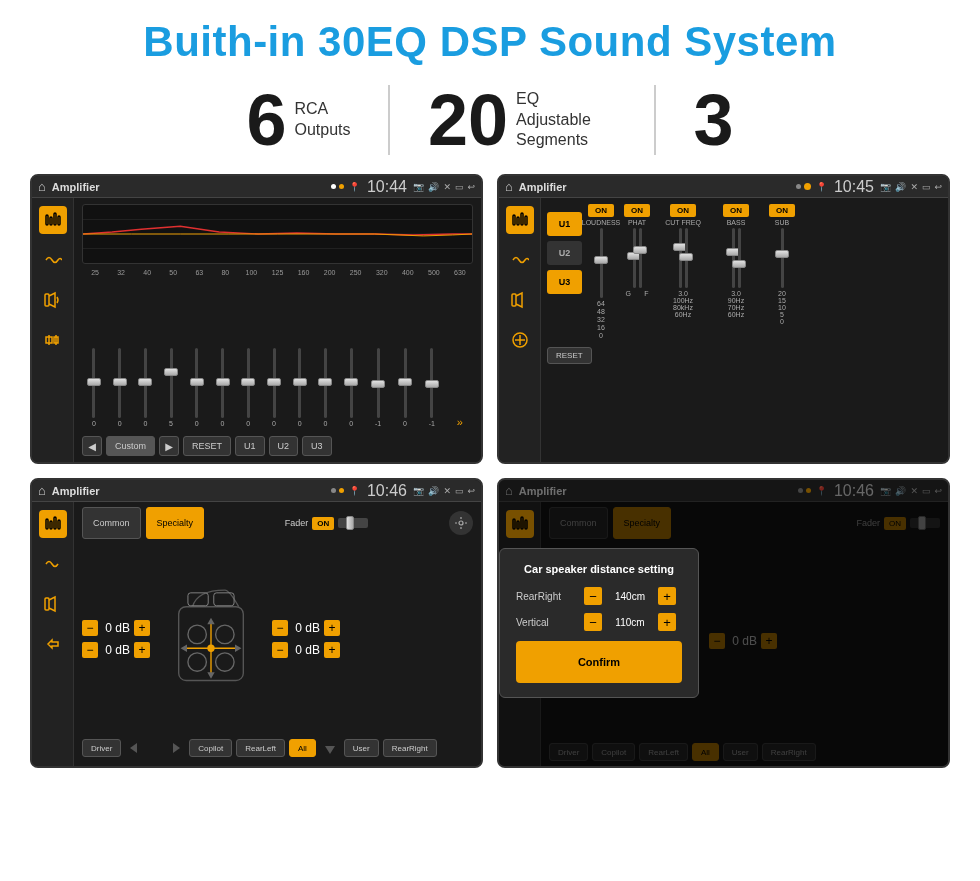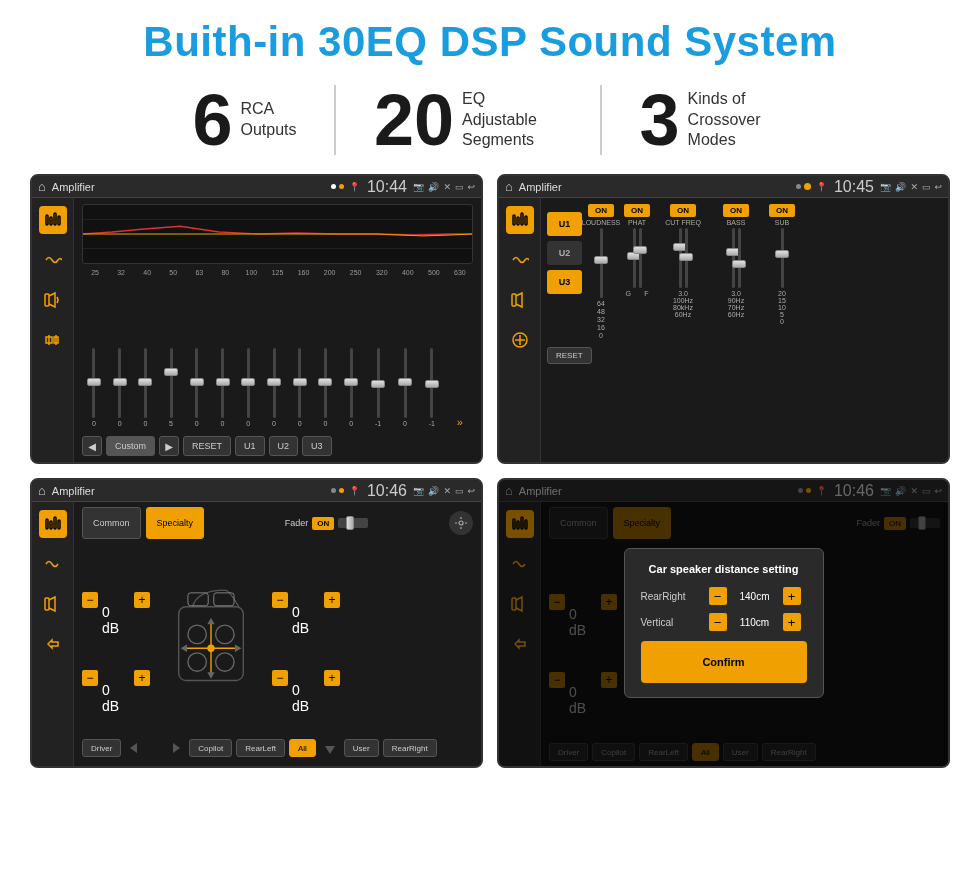--- a/index.html
+++ b/index.html
@@ -95,21 +95,21 @@
     }
 
     .status-home-icon {
       font-size: 13px;
       color: #ccc;
     }
 
     .status-title {
       font-size: 11px;
       color: #ddd;
-      font-weight: 400;
+      font-weight: 700;
       flex: 1;
     }
 
     .status-dots {
       display: flex;
       gap: 3px;
       align-items: center;
     }
 
     .status-dot {
@@ -340,25 +340,24 @@
       background: #f0a000;
       border-radius: 2px;
       display: flex;
       align-items: center;
       justify-content: center;
       font-size: 12px;
       color: #000;
     }
 
     .fader-value {
-      font-size: 14px;
+      font-size: 12px;
       color: #fff;
       width: 28px;
-      text-align: left;
-      margin-top: 40px;
+      text-align: right;
     }
 
     .fader-plus {
       width: 16px;
       height: 16px;
       background: #f0a000;
       border-radius: 2px;
       display: flex;
       align-items: center;
       justify-content: center;
@@ -419,21 +418,20 @@
       border-radius: 2px;
     }
 
     
     .modal-overlay {
       position: absolute;
       top: 0; left: 0; right: 0; bottom: 0;
       background: rgba(0,0,0,0.5);
       display: flex;
       align-items: center;
-      justify-content: center;
       z-index: 10;
     }
 
     .modal-box {
       background: #2a2a2a;
       border: 1px solid #555;
       border-radius: 6px;
       padding: 14px 16px;
       min-width: 200px;
     }
@@ -579,21 +577,20 @@
       <span class="stat-label">RCA<br>Outputs</span>
     </div>
     <div class="stat-divider"></div>
     <div class="stat-item">
       <span class="stat-number">20</span>
       <span class="stat-label">EQ Adjustable<br>Segments</span>
     </div>
     <div class="stat-divider"></div>
     <div class="stat-item">
       <span class="stat-number">3</span>
-      <span class="stat-label">Kinds of<br>Crossover Modes</span>
     </div>
   </div>
 
   <div class="screens-grid">
 
     <div class="screen-card">
 
       <div class="status-bar">
         <span class="status-home-icon">⌂</span>
         <span class="status-title">Amplifier</span>

